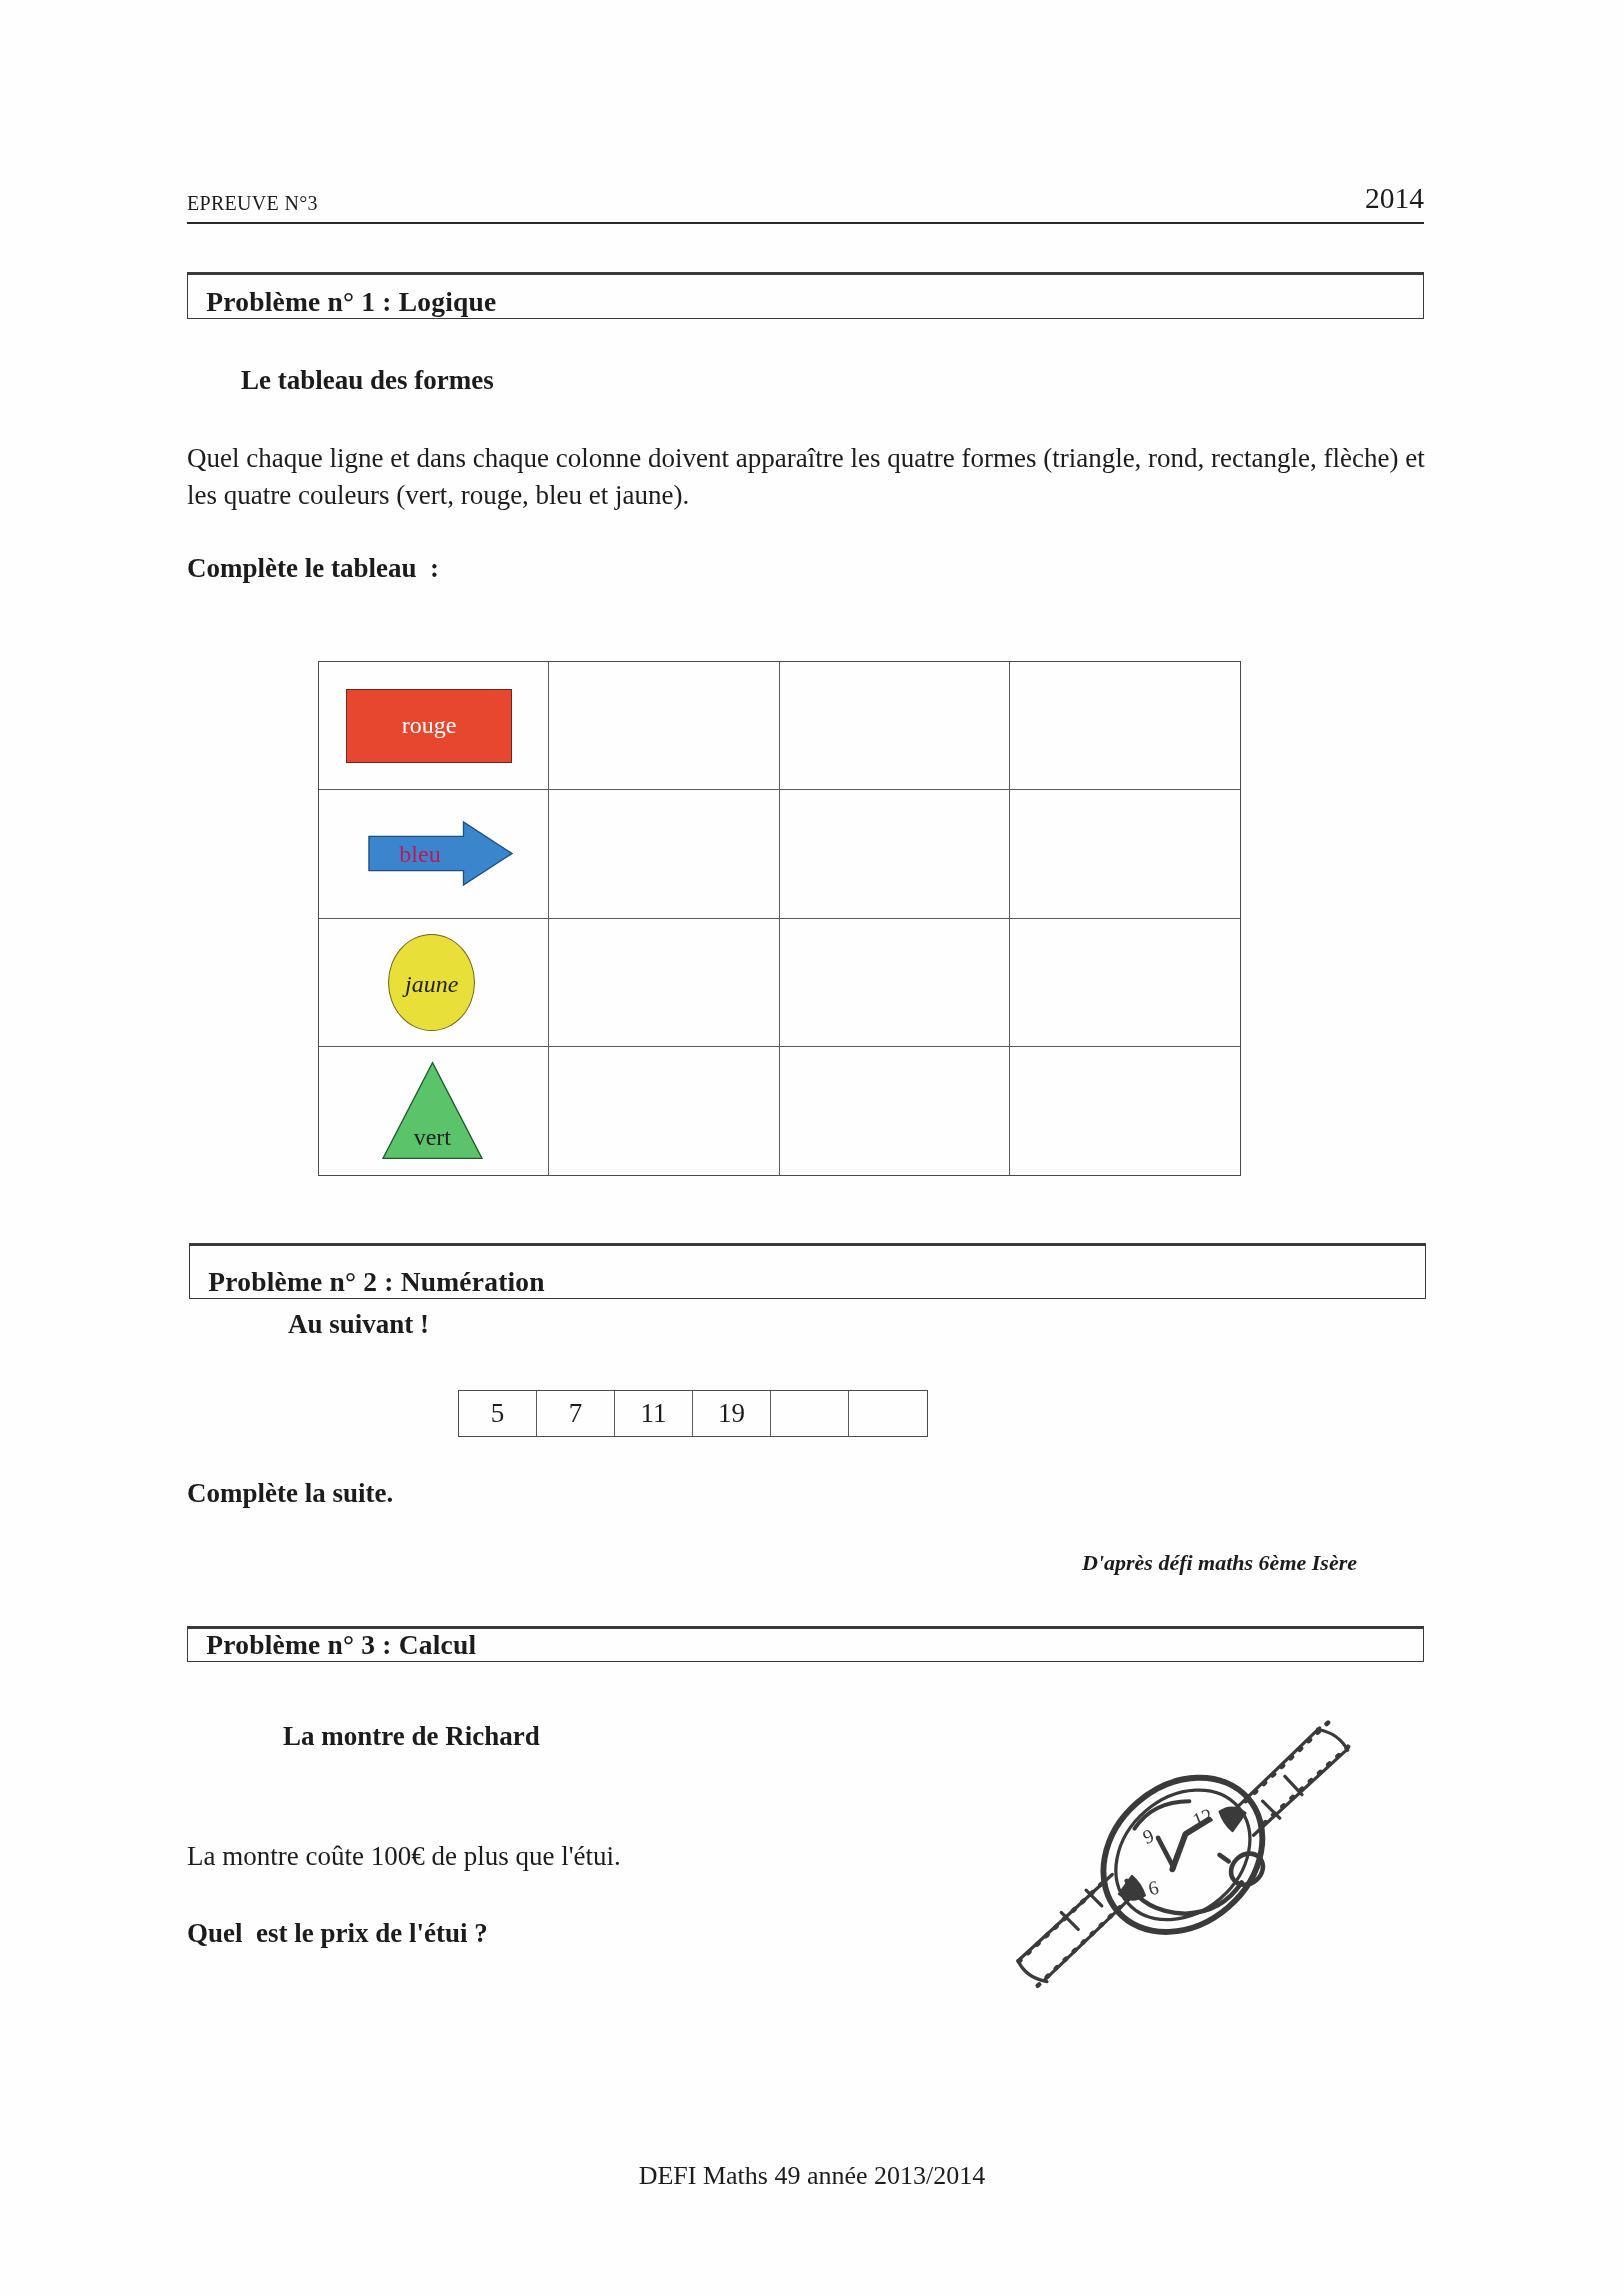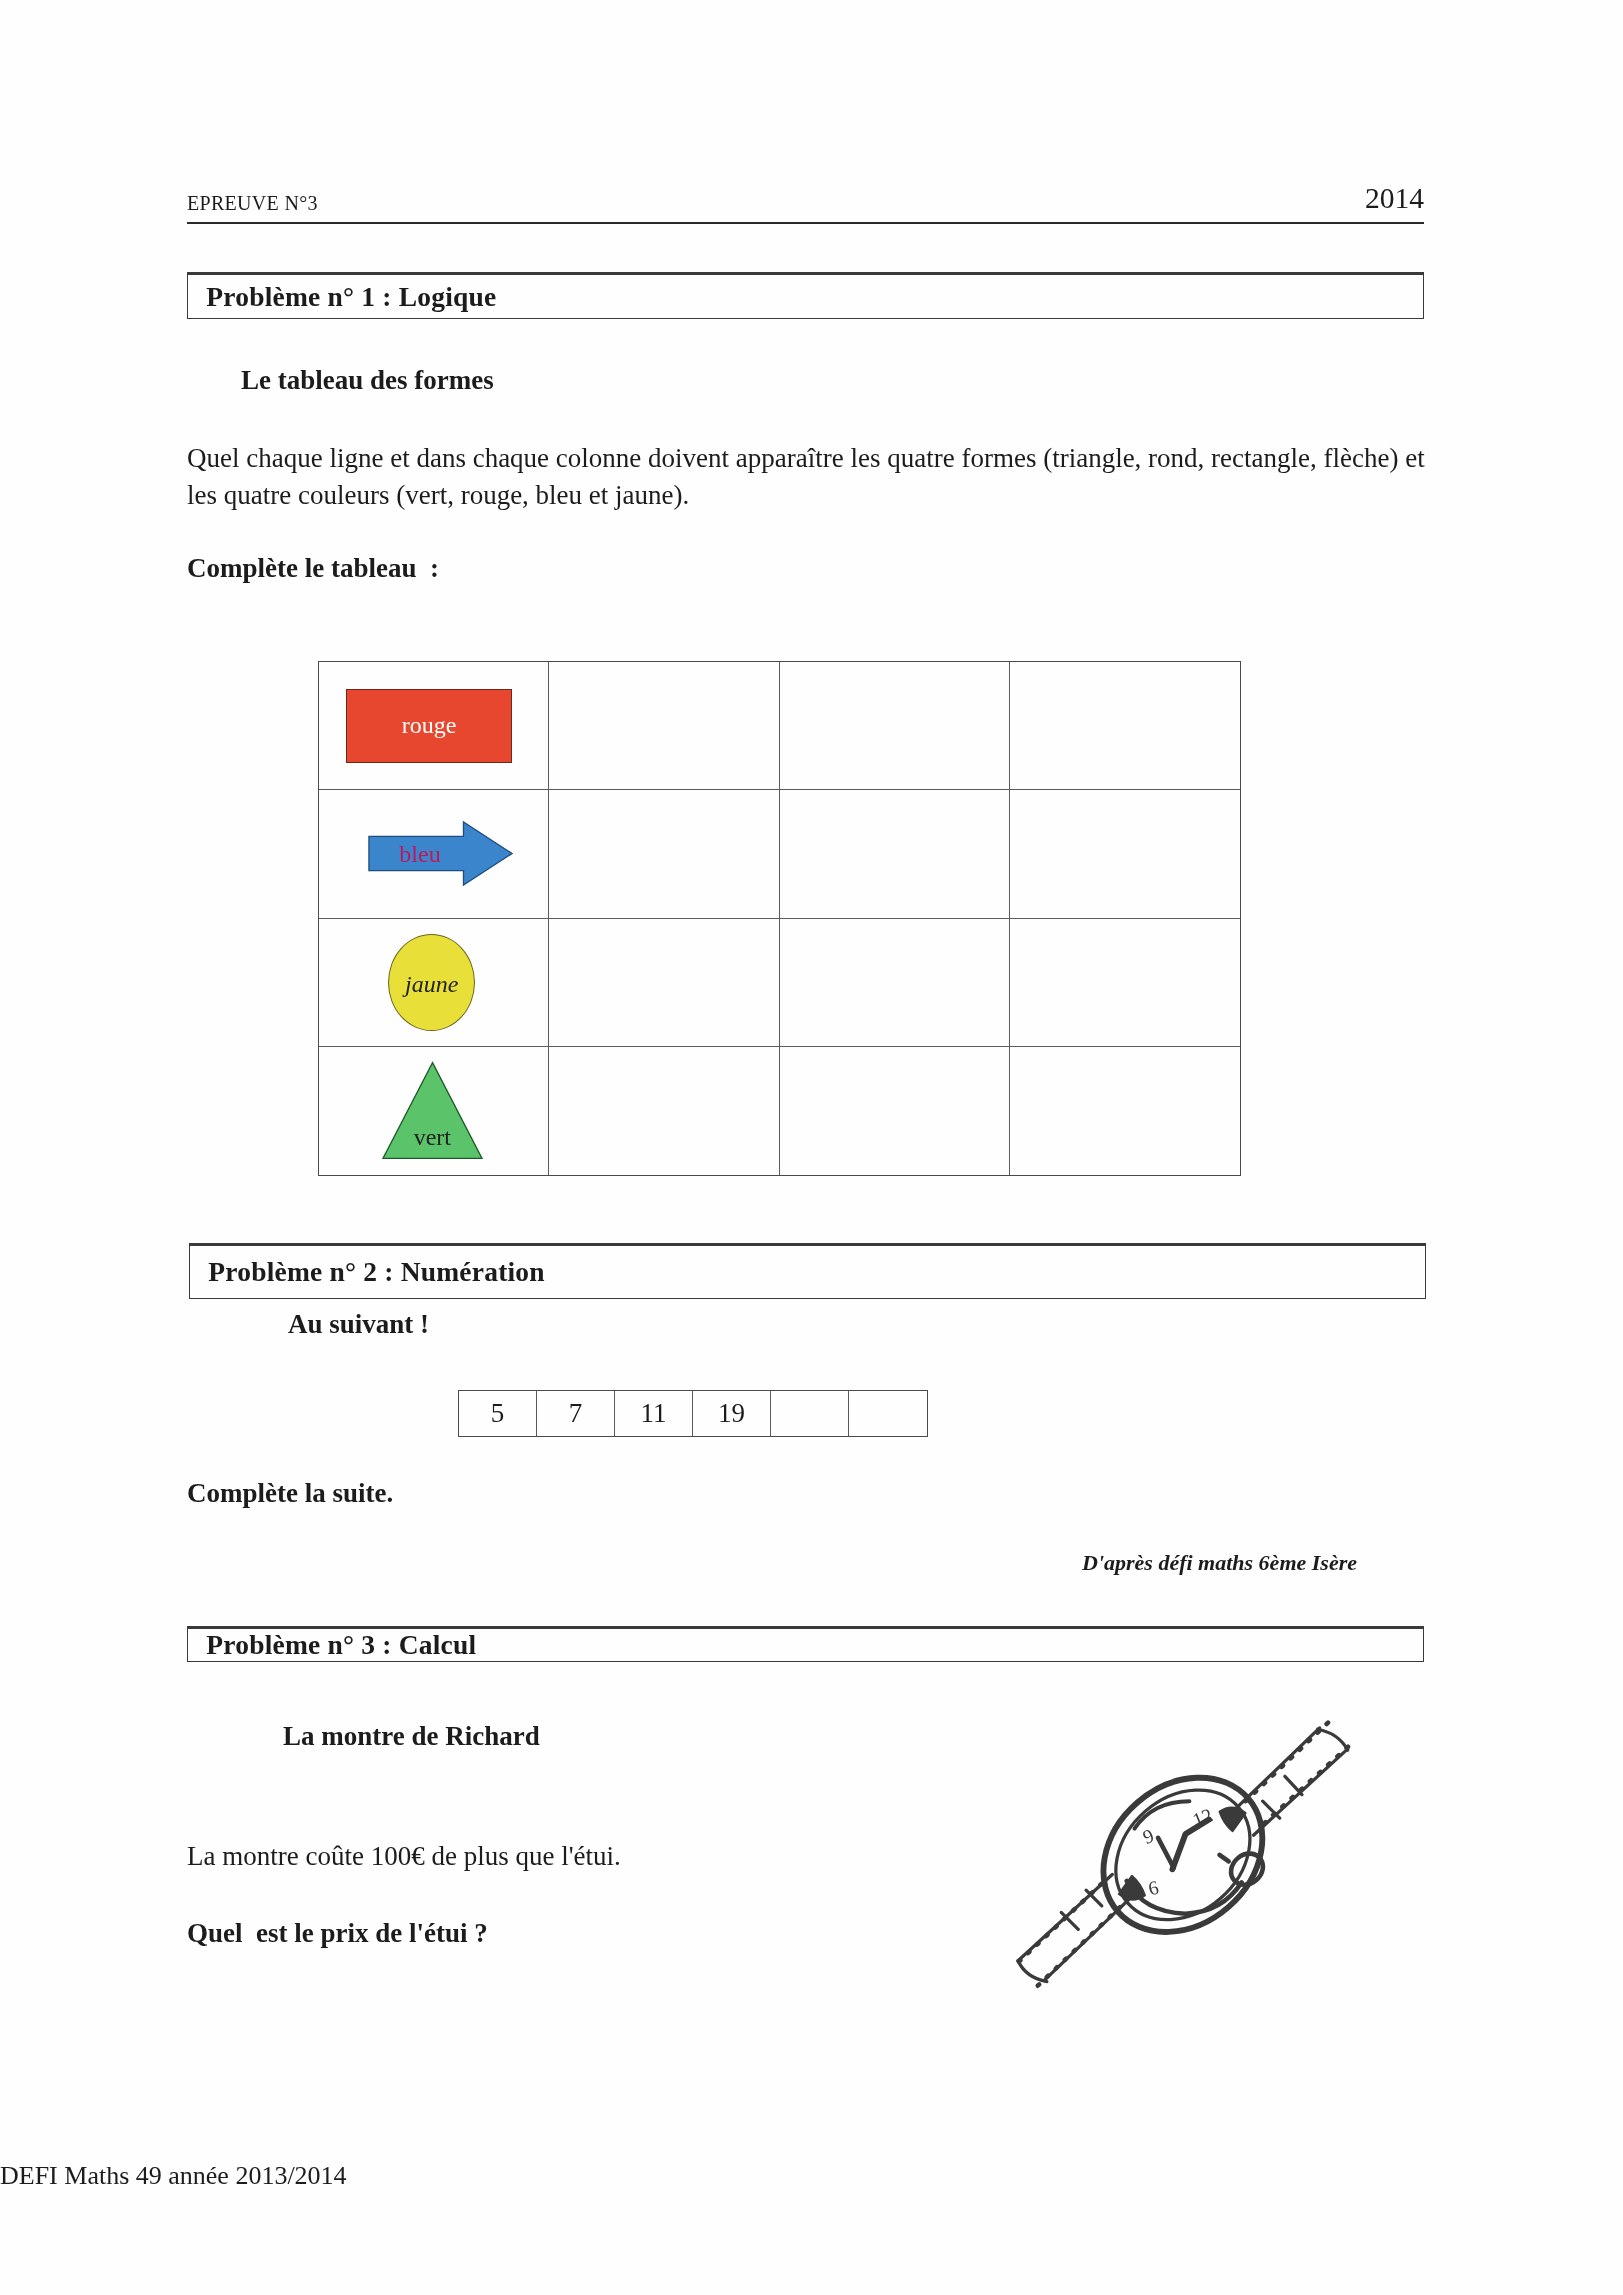--- a/index.html
+++ b/index.html
@@ -42,21 +42,21 @@
     font-size: 29.5px;
   }
 
   
   .prob-box {
     position: absolute;
     box-sizing: border-box;
     border: 1.3px solid #3a3a3a;
     border-top-width: 3.3px;
     display: flex;
-    align-items: center;
+    align-items: flex-end;
     padding-left: 18.3px;
   }
   .prob-box .prob-title {
     font-size: 27.5px;
     font-weight: bold;
     letter-spacing: 0.2px;
   }
 
   #prob-box-1 { left: 187px; top: 272px; width: 1237px; height: 47px; }
   #prob-box-2 { left: 189px; top: 1243px; width: 1237px; height: 56px; }
@@ -76,21 +76,21 @@
 
   #sub-2 { left: 288px; top: 1309px; }
   #instr-2 { left: 187px; top: 1478px; }
   #credit-2 { left: 1082px; top: 1550px; font-size: 22px; }
 
   #sub-3 { left: 283px; top: 1721px; }
   #p3-line1 { left: 187px; top: 1802px; }
   #p3-line2 { left: 187px; top: 1841px; }
   #instr-3 { left: 187px; top: 1918px; }
 
-  #footer { left: 0; top: 2161px; width: 1624px; font-size: 26px; white-space: normal; }
+  #footer { left: 0; top: 2161px; width: 1624px; text-align: center; font-size: 26px; white-space: normal; }
 
   
   #shapes-grid {
     position: absolute;
     left: 318px;
     top: 661px;
     width: 923px;
     height: 515px;
     box-sizing: border-box;
     border: 1.3px solid #4a4a4a;

